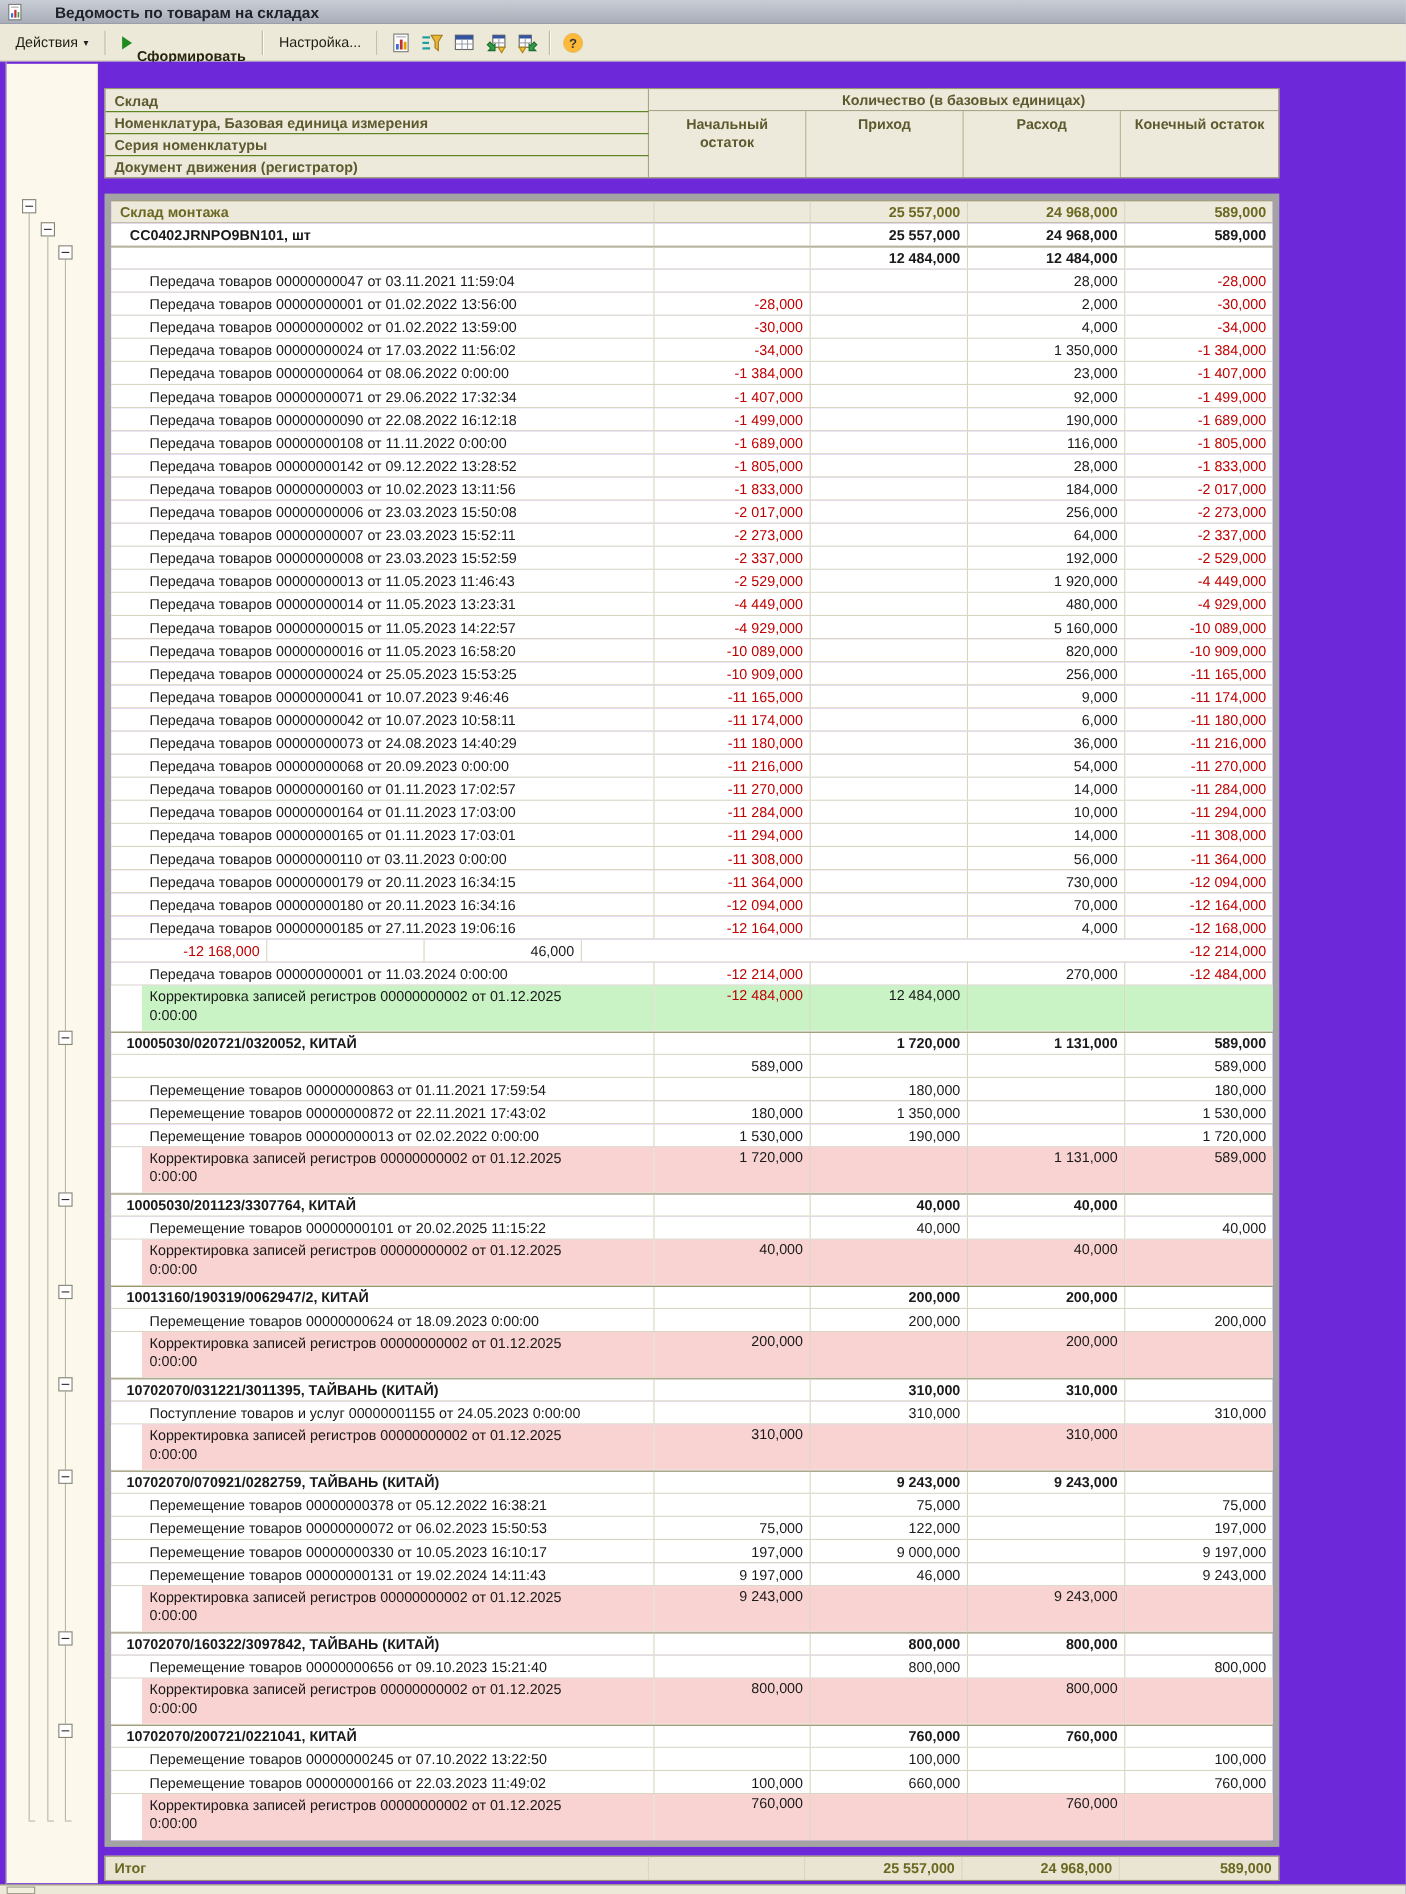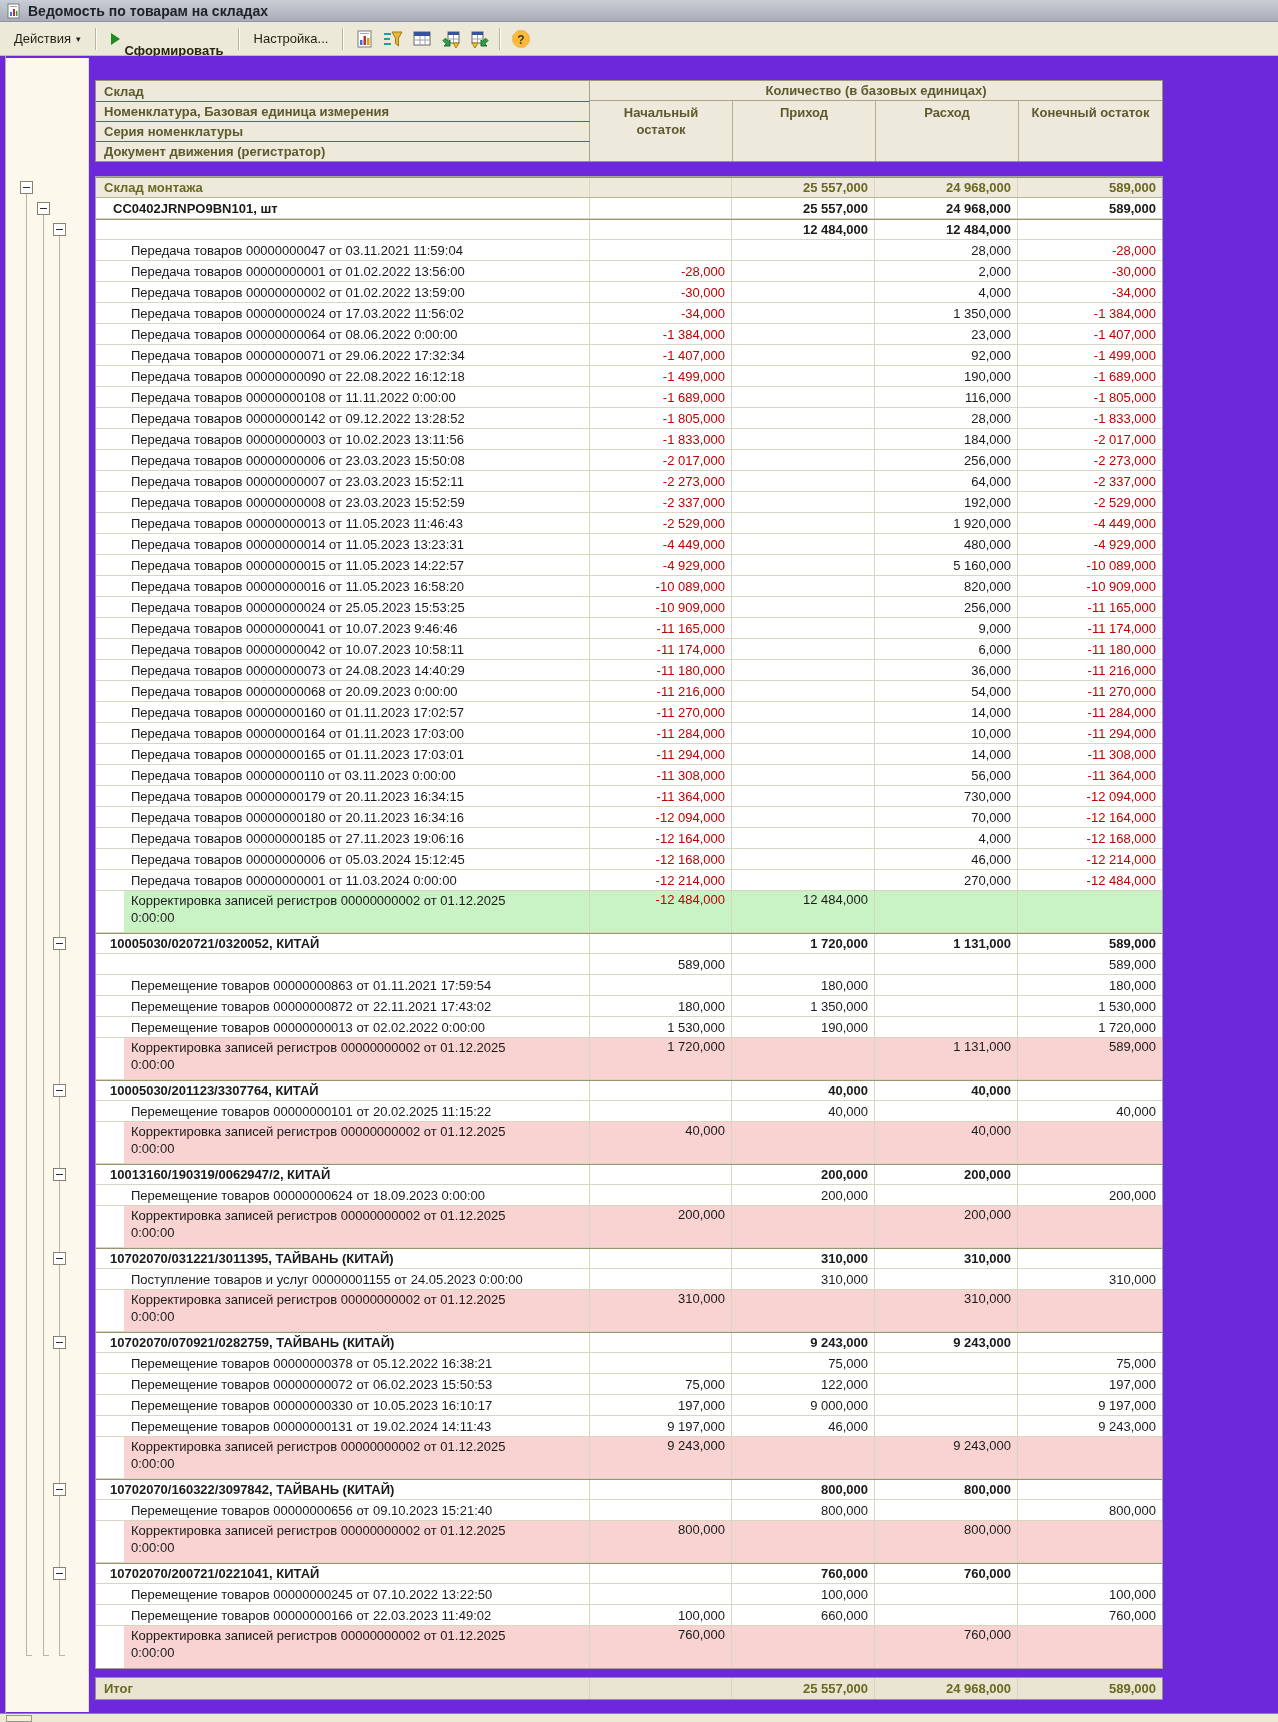--- a/index.html
+++ b/index.html
@@ -2,21 +2,21 @@
 <html style="--neg: #c00000; --grp: #6b6822; --hdr: #eeeadb; --cgreen: #c9f3c5; --cpink: #f8d3d1;"><head>
 <meta charset="utf-8">
 <style>
   html,body{margin:0;padding:0;}
   body{width:1278px;height:1722px;background:#ffffff;font-family:"Liberation Sans",sans-serif;overflow:hidden;position:relative;}
   .window{position:absolute;inset:0;}
 
   
   .titlebar{height:22px;background:linear-gradient(#c9cdd5,#a8adb8);display:flex;align-items:center;padding:0 6px;border-bottom:1px solid #8f94a0;box-sizing:border-box;}
   .wicon{width:16px;height:16px;margin-right:6px;display:inline-flex;}
-  .wtitle{font-size:14px;font-weight:bold;color:#20222b;white-space:nowrap;}
+  .wtitle{font-size:14px;font-weight:bold;color:#20222b;white-space:nowrap;margin-left:22px;}
 
   
   .toolbar{height:34px;background:#ece9d8;border-bottom:1px solid #c2bfa8;display:flex;align-items:center;padding:0 6px;box-sizing:border-box;gap:2px;}
   .tbtn{background:transparent;border:1px solid transparent;display:inline-flex;align-items:center;gap:5px;font-family:"Liberation Sans",sans-serif;font-size:13px;color:#1e1e14;padding:4px 7px;cursor:default;}
   .tbtn b{color:#26260f;margin-top:24px;}
   .dd{font-size:9px;color:#222;}
   .play{width:0;height:0;border-left:9px solid #1f8a1f;border-top:6px solid transparent;border-bottom:6px solid transparent;}
   .sep{width:1px;height:22px;background:#b9b6a0;border-right:1px solid #fdfcf4;margin:0 4px;}
   .ibtn{width:27px;height:26px;background:transparent;border:1px solid transparent;display:inline-flex;align-items:center;justify-content:center;padding:0;}
 
@@ -39,21 +39,21 @@
   .hqty{grid-column:2/6;grid-row:1;justify-content:center;border-bottom:1px solid #a8a586;}
   .hcol{grid-row:2/5;flex-direction:column;align-items:center;justify-content:flex-start;padding-top:3px;text-align:center;border-left:1px solid #b5b294;line-height:17px;}
   .hcol.c0{grid-column:2;border-left:none;}
   .hcol.c0 span{max-width:84px;}
   .hcol.c1{grid-column:3;} .hcol.c2{grid-column:4;} .hcol.c3{grid-column:5;}
 
   .hgap{height:14px;}
   .tgap{height:8px;}
 
   
-  #rows{width:1068px;box-sizing:border-box;border:1px solid #a3a3a3;}
+  #rows{width:1068px;box-sizing:border-box;border:6px solid #a3a3a3;}
   .trow{display:flex;height:21px;box-sizing:border-box;border-bottom:1px solid #d8d6c0;font-size:13px;color:#1a1a1a;background:#fff;}
   .trow:last-child{border-bottom:none;}
   .c{display:flex;align-items:center;box-sizing:border-box;border-right:1px solid #d8d6c0;overflow:hidden;}
   .c.name{width:494px;}
   .c.name span{white-space:nowrap;}
   .c.num{justify-content:flex-end;padding-right:6px;font-variant-numeric:tabular-nums;}
   .c.n0{width:142px;} .c.n1{width:143px;} .c.n2{width:143px;} .c.n3{flex:1;border-right:none;}
   .neg{color:var(--neg,#c00000);}
 
   .group1{background:var(--hdr,#eeeadb);color:var(--grp,#6b6822);font-weight:bold;border-top:1px solid #98966f;border-bottom:1px solid #b9b697;}
@@ -510,23 +510,20 @@
           <div class="trow doc">
             <div class="c name">
               <span>Передача товаров 00000000185 от 27.11.2023 19:06:16</span>
             </div>
             <div class="c num n0 neg">-12 164,000</div>
             <div class="c num n1"></div>
             <div class="c num n2">4,000</div>
             <div class="c num n3 neg">-12 168,000</div>
           </div>
           <div class="trow doc">
-            <div class="c name">
-              <span>Передача товаров 00000000006 от 05.03.2024 15:12:45</span>
-            </div>
             <div class="c num n0 neg">-12 168,000</div>
             <div class="c num n1"></div>
             <div class="c num n2">46,000</div>
             <div class="c num n3 neg">-12 214,000</div>
           </div>
           <div class="trow doc">
             <div class="c name">
               <span>Передача товаров 00000000001 от 11.03.2024 0:00:00</span>
             </div>
             <div class="c num n0 neg">-12 214,000</div>

